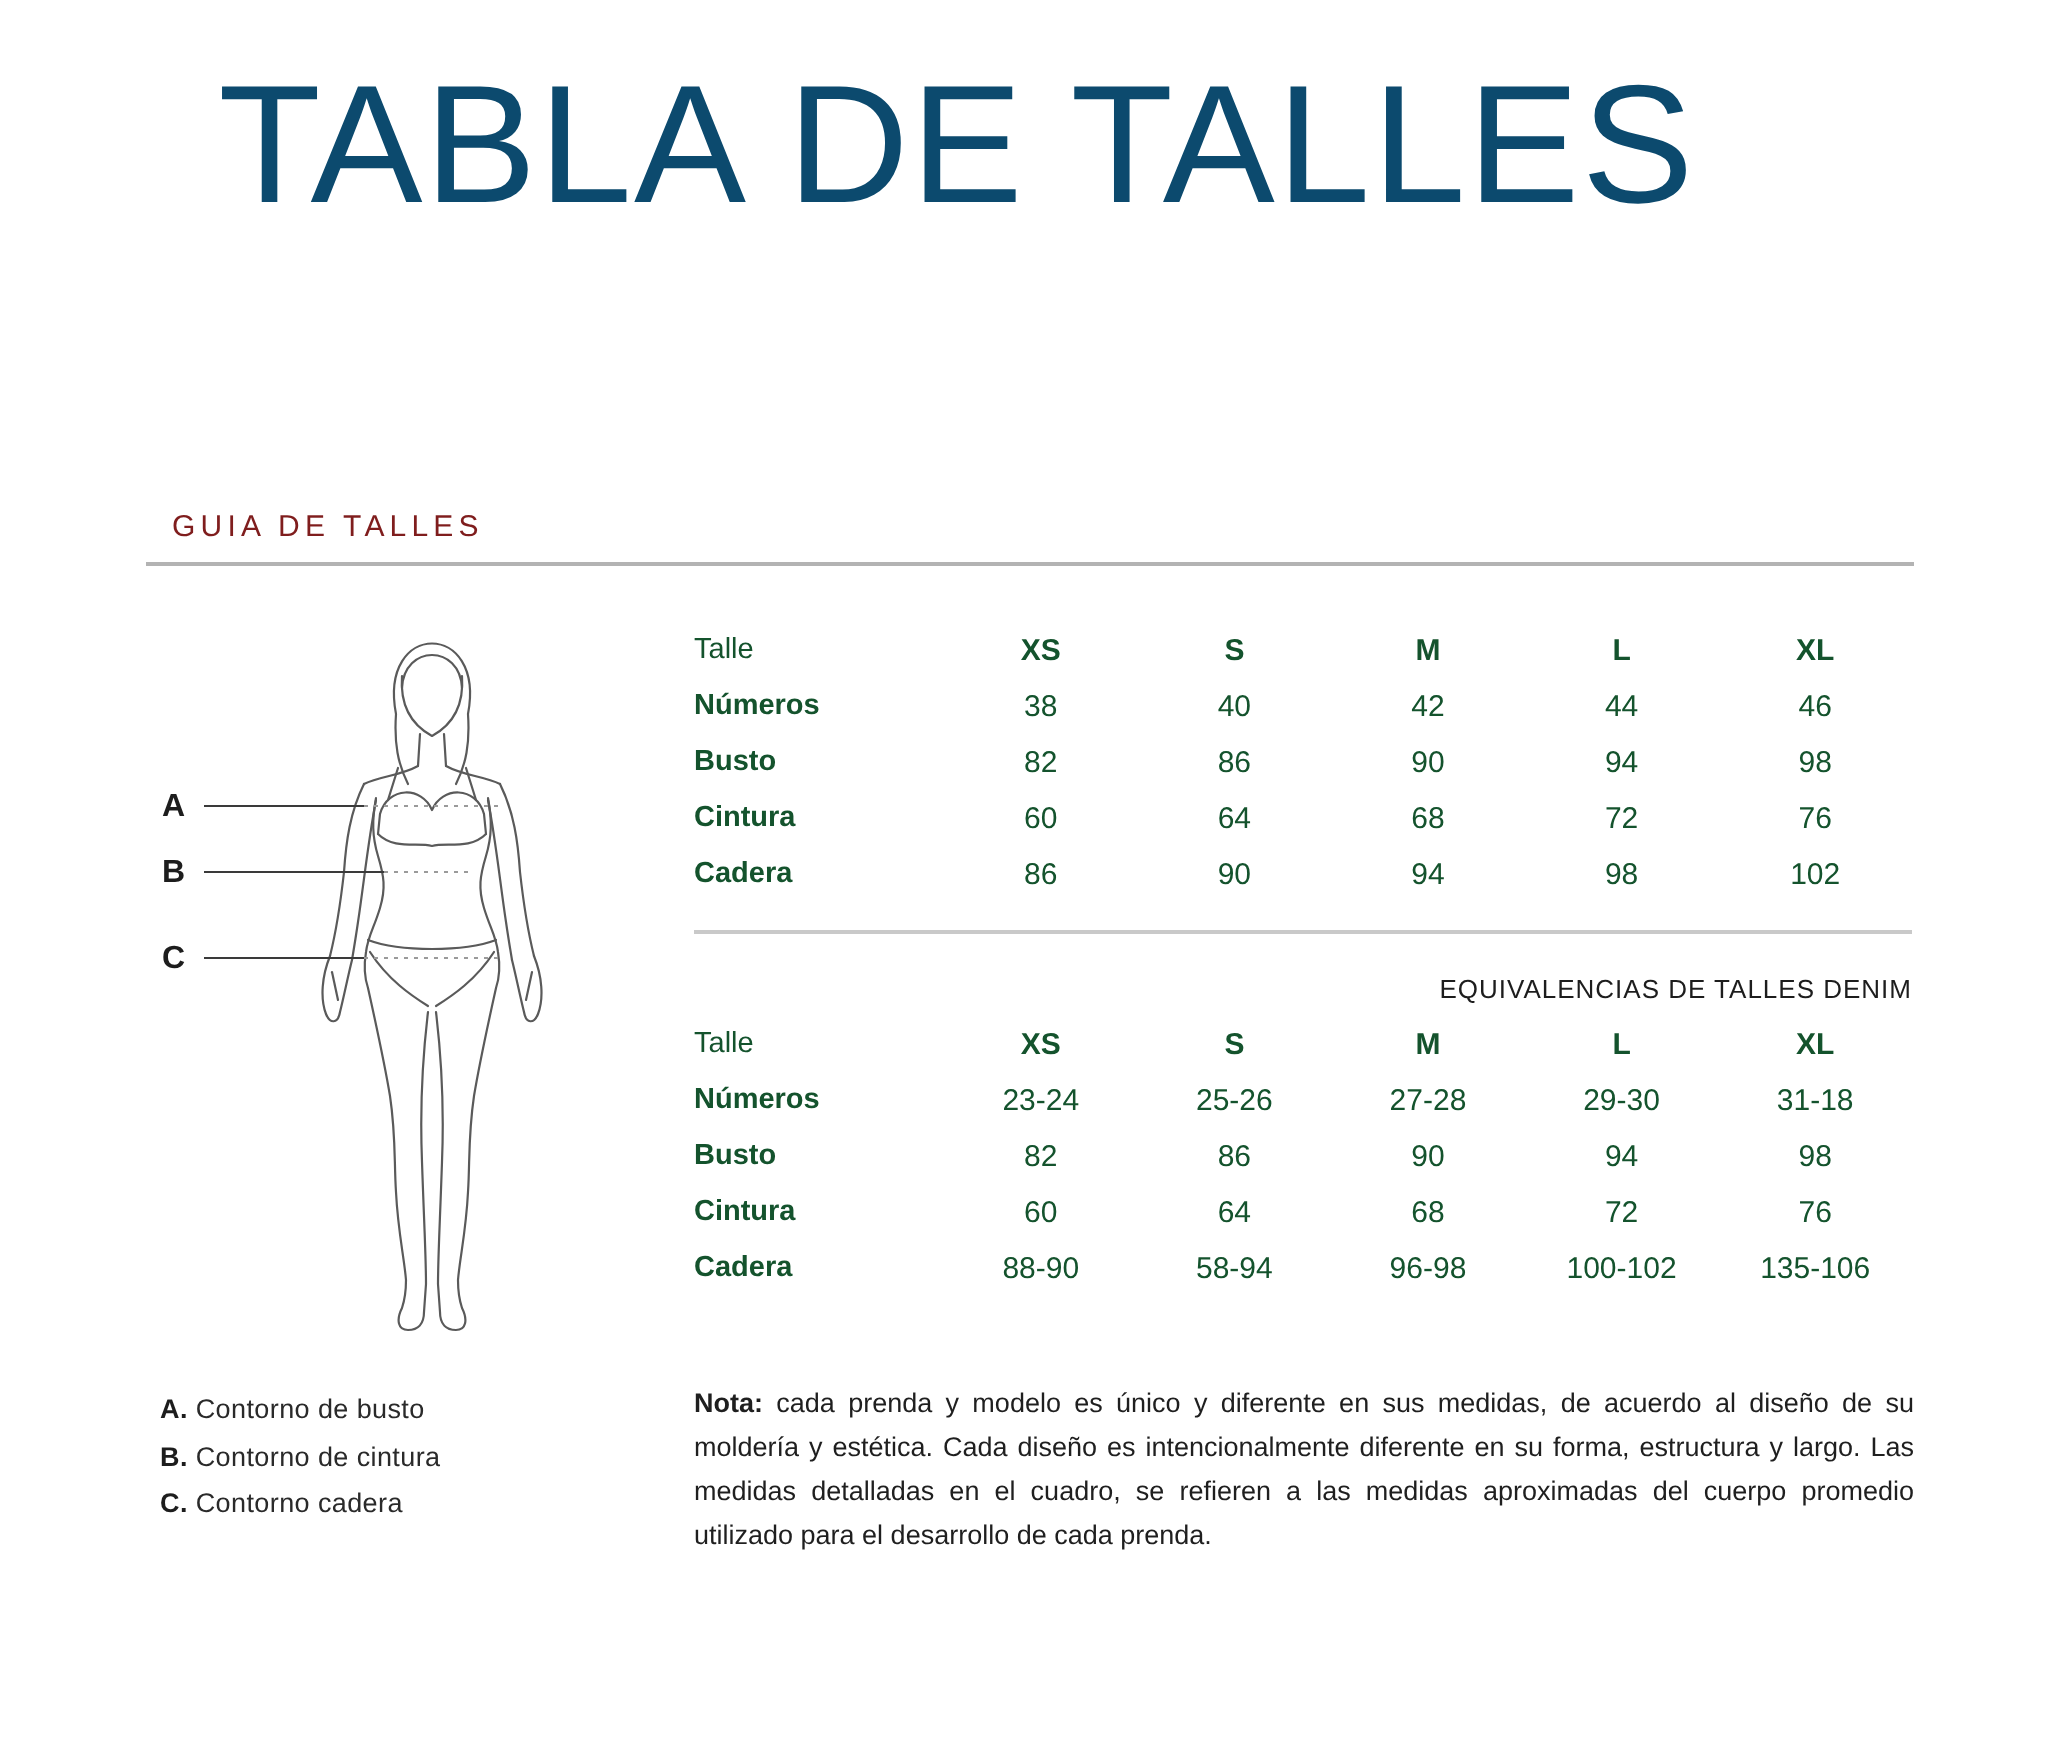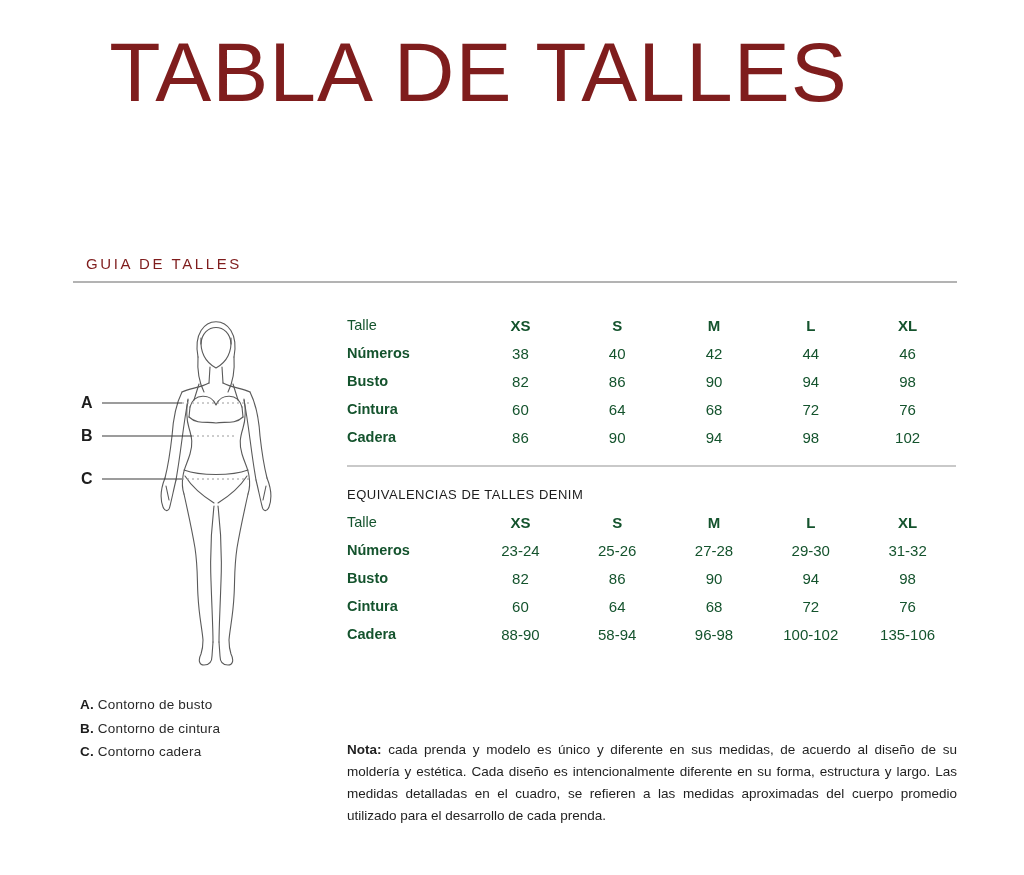--- a/index.html
+++ b/index.html
@@ -4,21 +4,21 @@
 <style>
   * { margin:0; padding:0; box-sizing:border-box; }
   html,body { background:#ffffff; }
   body {
     width:1024px; height:875px; position:relative; overflow:hidden;
     font-family:"Liberation Sans", sans-serif; color:#1d1d1d;
   }
   .page-title {
     position:absolute; top:24px; left:0; width:924px;
     text-align:center; font-size:84px; font-weight:400;
-    letter-spacing:1px; color:#7f1d1d; white-space:nowrap;padding-left:33px;
+    letter-spacing:1px; color:#0c4a6e; white-space:nowrap;padding-left:33px;
   }
   .section-heading {
     position:absolute; left:86px; top:255px;
     font-size:15px; font-weight:400; letter-spacing:2.6px; color:#7f1d1d;
   }
   .rule-main {
     position:absolute; left:73px; top:281px; width:884px; height:2px;
     background:#b3b3b3;
   }
   .figure-wrap { position:absolute; left:78px; top:296px; width:270px; height:380px; }
@@ -30,29 +30,29 @@
   .tbl { margin-top:6px; }
   .tbl-row {
     display:grid; grid-template-columns:125px repeat(5,1fr);
     height:28px; align-items:center;
   }
   .tbl-row .cell { text-align:center; font-size:15px; color:#14532d; }
   .tbl-row .cell.label { text-align:left; font-size:14.5px;font-weight:bold; }
   .tbl-row.header .cell { font-weight:700; }
   .tbl-row.header .cell.label { font-weight:400; }
   .rule-denim { height:2px; background:#c9c9c9; margin-top:14px; }
-  .tbl-heading.denim { margin-top:20px; }
+  .tbl-heading.denim { margin-top:20px;text-align:right; }
   .legend {
     position:absolute; left:80px; top:693px; font-size:13.5px;
     line-height:23.5px; color:#2a2a2a; letter-spacing:0.2px;
   }
   .legend b { font-weight:700; color:#1d1d1d; }
   .note {
     position:absolute; left:347px; top:691px; width:610px;
-    font-size:13.5px; line-height:22px; color:#1f1f1f; text-align:justify;margin-top:48px;
+    font-size:13.5px; line-height:22px; color:#1f1f1f; text-align:justify;
   }
   .note b { font-weight:700; }
   svg text.marker { font-family:"Liberation Sans",sans-serif; font-size:16px; font-weight:700; fill:#1d1d1d; }
 </style>
 </head>
 <body>
 
 <h1 class="page-title">TABLA DE TALLES</h1>
 
 <div class="section-heading">GUIA DE TALLES</div>
@@ -178,21 +178,21 @@
       <div class="cell">M</div>
       <div class="cell">L</div>
       <div class="cell">XL</div>
     </div>
     <div class="tbl-row">
       <div class="cell label">Números</div>
       <div class="cell">23-24</div>
       <div class="cell">25-26</div>
       <div class="cell">27-28</div>
       <div class="cell">29-30</div>
-      <div class="cell">31-32</div>
+      <div class="cell">31-18</div>
     </div>
     <div class="tbl-row">
       <div class="cell label">Busto</div>
       <div class="cell">82</div>
       <div class="cell">86</div>
       <div class="cell">90</div>
       <div class="cell">94</div>
       <div class="cell">98</div>
     </div>
     <div class="tbl-row">

